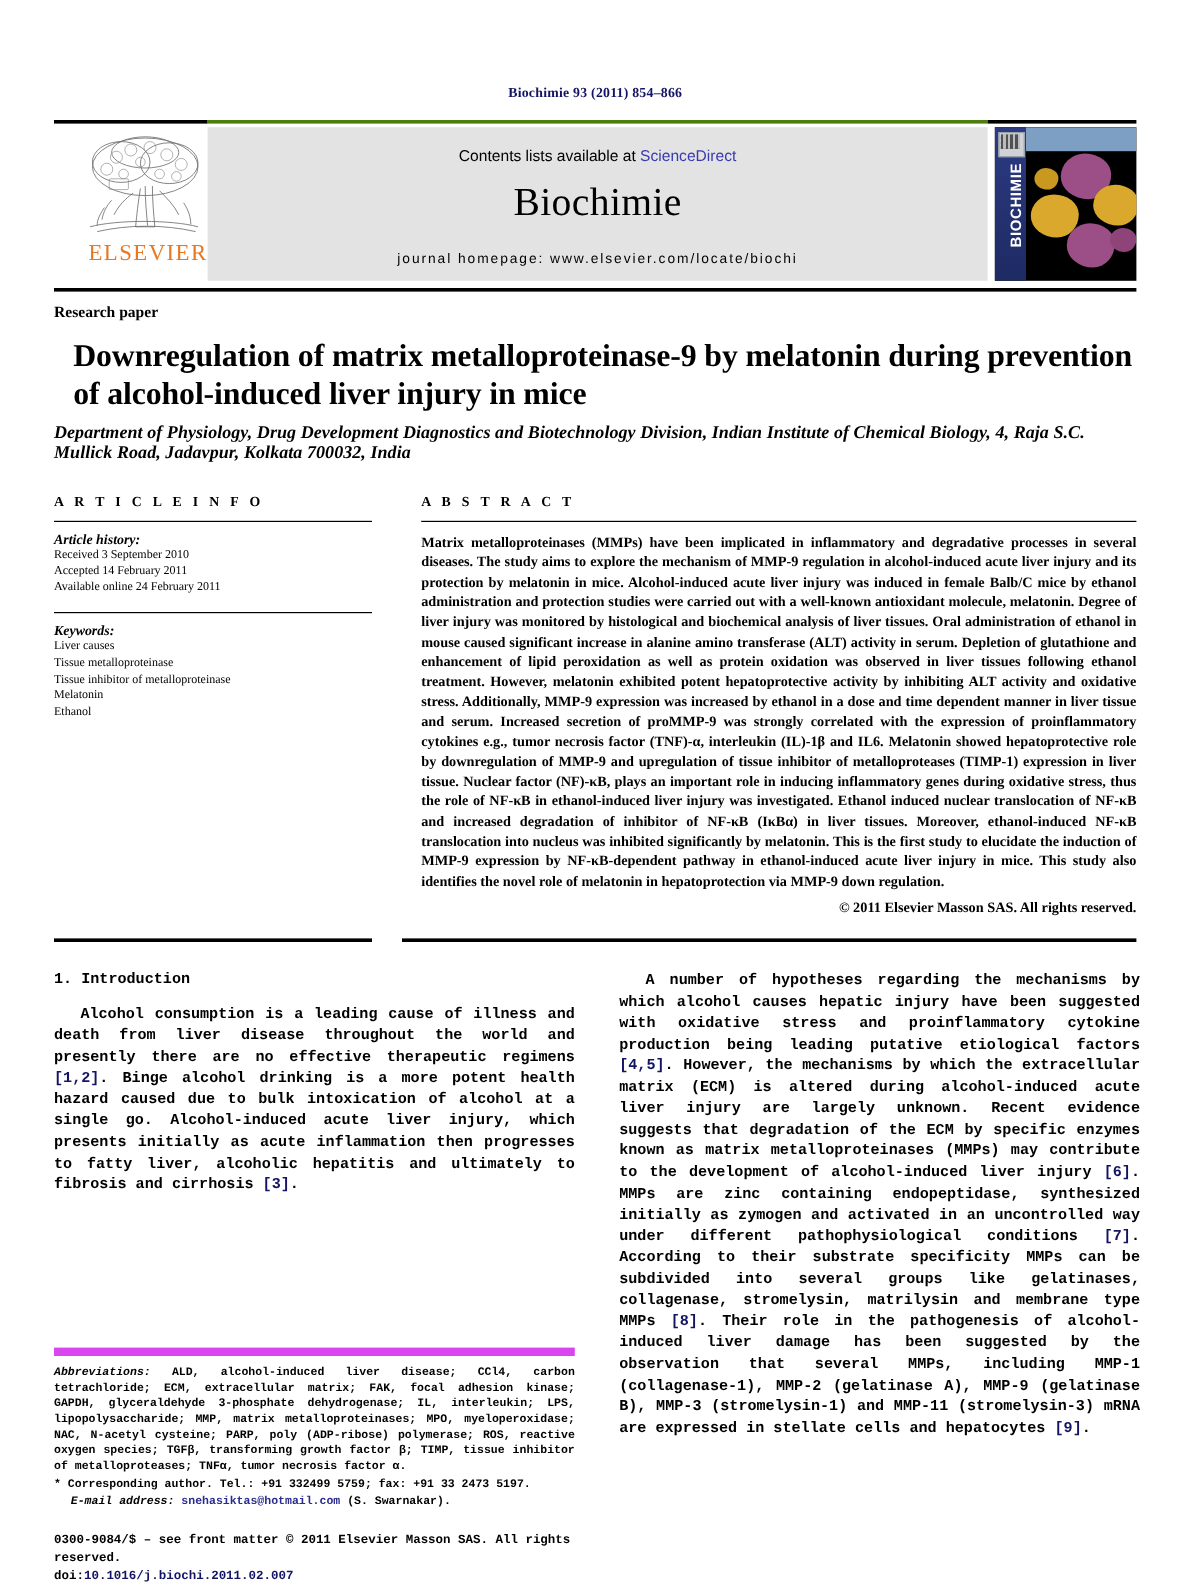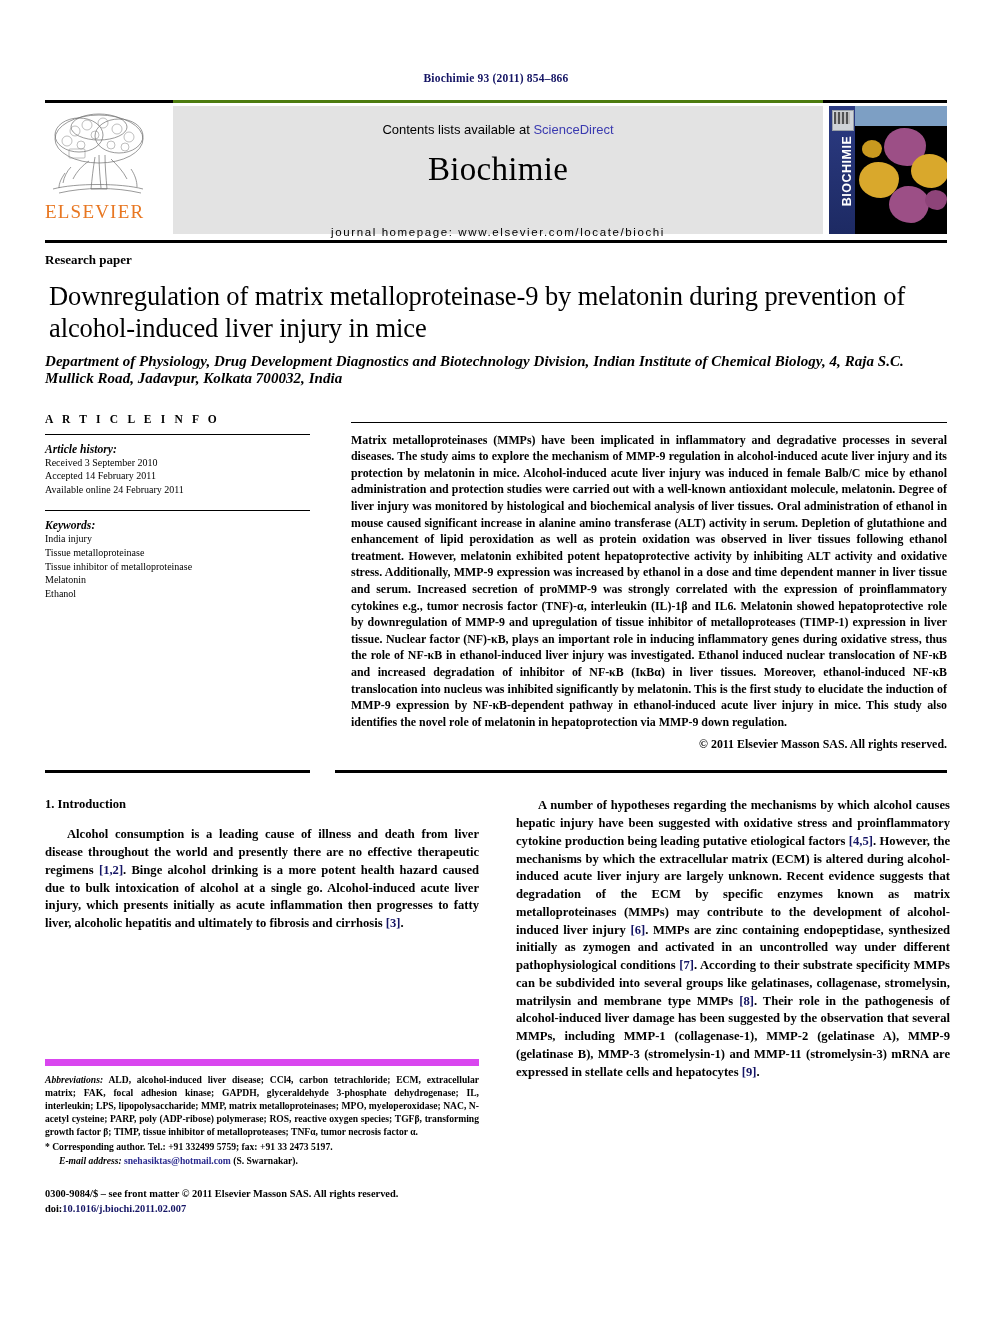--- a/index.html
+++ b/index.html
@@ -42,21 +42,21 @@
     height: 137px;
   }
   .logo-cell {
     width: 128px;
     flex: 0 0 128px;
     border-top: 3px solid #000;
     box-sizing: border-box;
     padding-top: 6px;
     display: flex;
     flex-direction: column;
-    align-items: flex-start;
+    align-items: flex-end;
     justify-content: flex-start;
   }
   .tree-svg { display:block; }
   .elsevier-word {
     font-family: "Liberation Serif", serif;
     font-size: 19px;
     letter-spacing: 1.2px;
     color: #E87722;
     margin-top: 1px;
     line-height: 1;
@@ -88,21 +88,21 @@
   .banner .jtitle {
     font-family: "Liberation Serif", serif;
     font-size: 33px;
     margin-top: 14px;
     letter-spacing: .3px;
   }
   .banner .homepage {
     font-family: "Liberation Sans", sans-serif;
     font-size: 11.5px;
     letter-spacing: 1.6px;
-    margin-top: 38px;
+    margin-top: 22px;
   }
   .cover-cell {
     width: 124px;
     flex: 0 0 124px;
     border-top: 3px solid #000;
     box-sizing: border-box;
     padding-top: 3px;
     display:flex;
     justify-content:flex-end;
   }
@@ -171,23 +171,23 @@
   }
 
   
   .doctype {
     font-size: 13px;
     font-weight: bold;
     margin-top: 9px;
   }
   h1.title {
     font-size: 26.5px;
-    font-weight: normal;
+    font-weight: bold;
     line-height: 1.22;
-    margin: 12px 0 0 4px;
+    margin: 12px 0 0 16px;
     letter-spacing: -.1px;
   }
   .authors {
     font-size: 19px;
     margin-top: 16px;
     letter-spacing: .1px;
   }
   .authors sup { font-size: 12px; }
   .affil {
     font-size: 15px;
@@ -259,21 +259,21 @@
   .bottomrules .l { width: 285px; flex: 0 0 285px; padding-right: 20px; box-sizing:border-box;}
   .bottomrules .r { flex: 1 1 auto; padding-left: 5px; box-sizing:border-box;}
   .bottomrules .l div, .bottomrules .r div { border-top: 3px solid #000; }
 
   
   .body2col {
     display: flex;
     margin-top: 24px;
     gap: 37px;
   }
-  .bcol { width: 434px; flex: 0 0 434px; }
+  .bcol { width: 434px; flex: 0 0 434px; font-family: Liberation Mono, monospace; }
   h2.secnum {
     font-size: 12.6px;
     font-weight: bold;
     margin: 0 0 14px 0;
   }
   p.para {
     font-size: 12.6px;
     line-height: 1.41;
     text-align: justify;
     margin: 0;
@@ -401,29 +401,30 @@
     <div class="col-info">
       <div class="sechead">A R T I C L E   I N F O</div>
       <div class="hr-thin"></div>
       <div class="hist-label">Article history:</div>
       <div class="hist-line">Received 3 September 2010</div>
       <div class="hist-line">Accepted 14 February 2011</div>
       <div class="hist-line">Available online 24 February 2011</div>
       <div class="hr-kw"></div>
       <div class="kwblock">
         <div class="kw-label">Keywords:</div>
-        <div class="kw-line">India injury</div>
+        <div class="kw-line">Liver causes</div>
         <div class="kw-line">Tissue metalloproteinase</div>
         <div class="kw-line">Tissue inhibitor of metalloproteinase</div>
         <div class="kw-line">Melatonin</div>
         <div class="kw-line">Ethanol</div>
       </div>
     </div>
 
     <div class="col-abs">
+      <div class="sechead">A B S T R A C T</div>
       <div class="hr-thin"></div>
       <div class="abstract-body">Matrix metalloproteinases (MMPs) have been implicated in inflammatory and degradative processes in several diseases. The study aims to explore the mechanism of MMP-9 regulation in alcohol-induced acute liver injury and its protection by melatonin in mice. Alcohol-induced acute liver injury was induced in female Balb/C mice by ethanol administration and protection studies were carried out with a well-known antioxidant molecule, melatonin. Degree of liver injury was monitored by histological and biochemical analysis of liver tissues. Oral administration of ethanol in mouse caused significant increase in alanine amino transferase (ALT) activity in serum. Depletion of glutathione and enhancement of lipid peroxidation as well as protein oxidation was observed in liver tissues following ethanol treatment. However, melatonin exhibited potent hepatoprotective activity by inhibiting ALT activity and oxidative stress. Additionally, MMP-9 expression was increased by ethanol in a dose and time dependent manner in liver tissue and serum. Increased secretion of proMMP-9 was strongly correlated with the expression of proinflammatory cytokines e.g., tumor necrosis factor (TNF)-α, interleukin (IL)-1β and IL6. Melatonin showed hepatoprotective role by downregulation of MMP-9 and upregulation of tissue inhibitor of metalloproteases (TIMP-1) expression in liver tissue. Nuclear factor (NF)-κB, plays an important role in inducing inflammatory genes during oxidative stress, thus the role of NF-κB in ethanol-induced liver injury was investigated. Ethanol induced nuclear translocation of NF-κB and increased degradation of inhibitor of NF-κB (IκBα) in liver tissues. Moreover, ethanol-induced NF-κB translocation into nucleus was inhibited significantly by melatonin. This is the first study to elucidate the induction of MMP-9 expression by NF-κB-dependent pathway in ethanol-induced acute liver injury in mice. This study also identifies the novel role of melatonin in hepatoprotection via MMP-9 down regulation.</div>
       <div class="copyright">© 2011 Elsevier Masson SAS. All rights reserved.</div>
     </div>
   </div>
 
   <div class="bottomrules">
     <div class="l">
         <div></div>
       </div>

